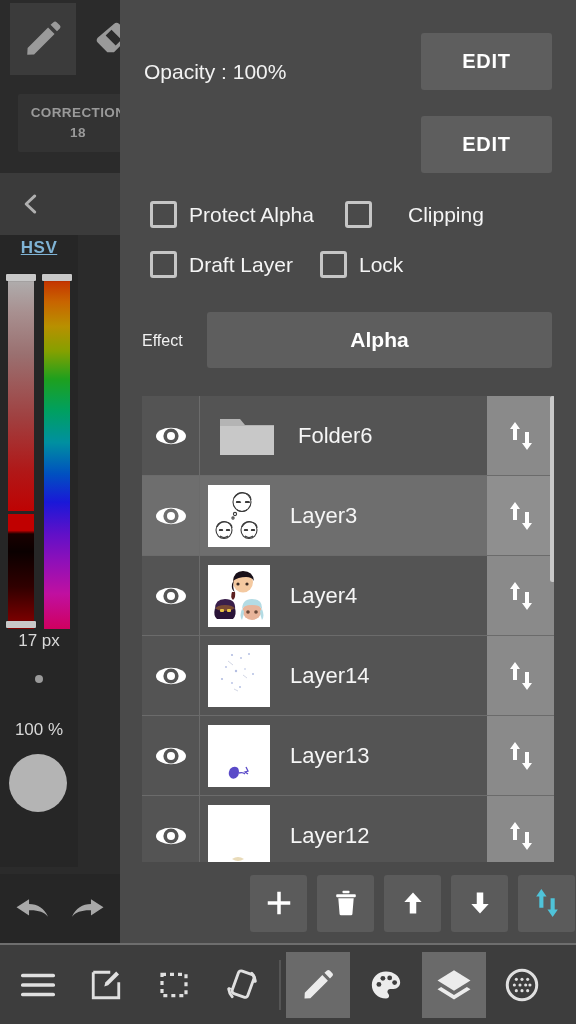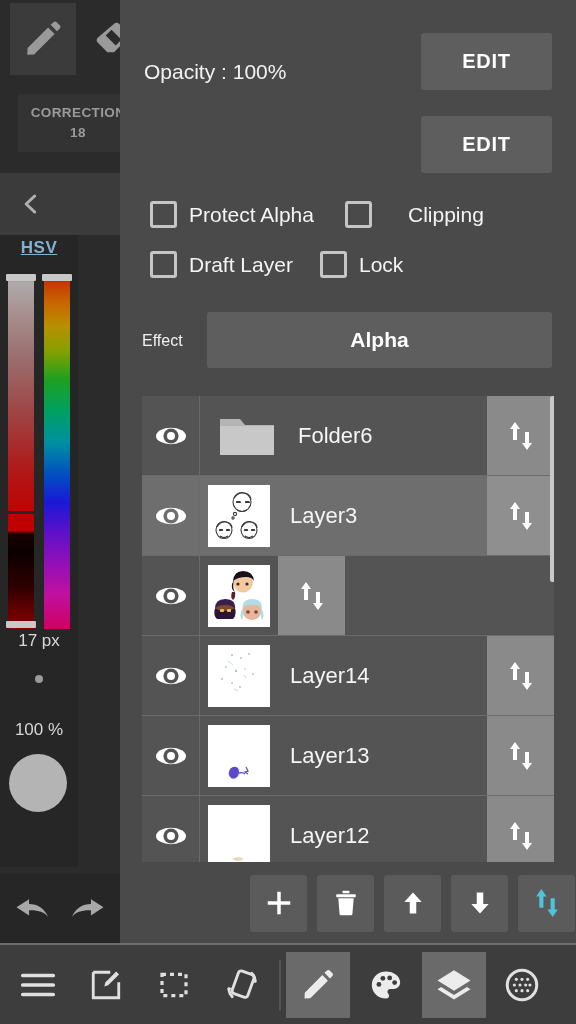--- a/index.html
+++ b/index.html
@@ -423,20 +423,21 @@
               <rect x="12" y="44" width="4" height="3" rx="1" fill="#e8c246"></rect>
               <rect x="19" y="44" width="4" height="3" rx="1" fill="#e8c246"></rect>
               <ellipse cx="44" cy="46" rx="9.5" ry="9" fill="#e8b49a"></ellipse>
               <path d="M34 45 q0-11 10-11 q11 0 10 11 q-1-5-10-5 q-9 0-10 5 Z" fill="#b3dbe4"></path>
               <path d="M34 44 q-3 7 0 11 q2-5 2-9 Z M54 44 q3 7 0 11 q-2-5-2-9 Z" fill="#b3dbe4"></path>
               <circle cx="40" cy="47" r="1.8" fill="#6a4a3a"></circle>
               <circle cx="48" cy="47" r="1.8" fill="#6a4a3a"></circle>
             </svg>
           </span>
         </span>
+        <span class="layer-name">Layer4</span>
         <span class="reorder-cell">
           <svg width="28" height="34" viewBox="0 0 28 34" fill="#ffffff">
             <path d="M8 3 L13 10 L10 10 L10 21 L6 21 L6 10 L3 10 Z"></path>
             <path d="M20 31 L25 24 L22 24 L22 13 L18 13 L18 24 L15 24 Z"></path>
           </svg>
         </span>
       </div>
 
       <div class="layer-row">
         <span class="eye-cell">

